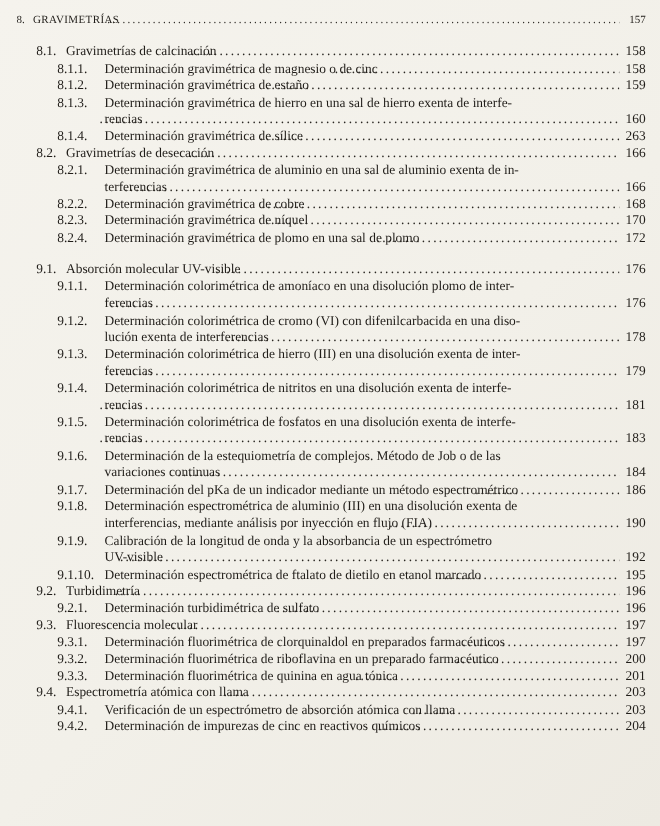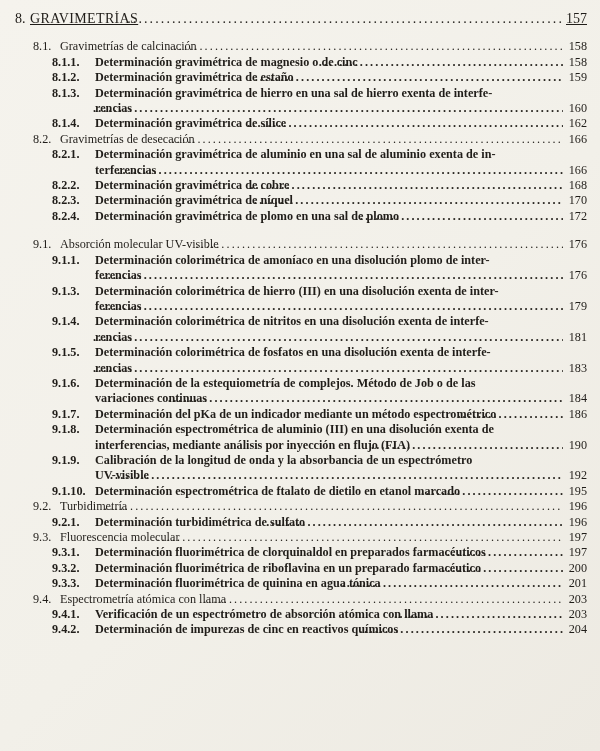--- a/index.html
+++ b/index.html
@@ -39,31 +39,31 @@
     letter-spacing: 2.1px;
     color: #2a2722;
   }
   .page {
     flex: 0 0 auto;
     min-width: 24px;
     margin-left: 0;
     text-align: right;
   }
   
-  .l1 { font-size: 14px; text-decoration: underline; }
+  .l1 { font-size: 10px; }
   .l1 .title { letter-spacing: 0.35px; }
   .l1 .body { padding-left: 15px; text-indent: -15px; }
   .l1 .num { min-width: 15px; }
   
   .l2 { margin-left: 18px; }
   .l2 .body { padding-left: 27px; text-indent: -27px; }
   .l2 .num { min-width: 27px; }
   
   .l3 { margin-left: 37px; }
-  .l3 .body { padding-left: 43px; text-indent: -43px; font-weight: bold; }
+  .l3 .body { padding-left: 43px; text-indent: -43px; }
   .l3 .num { min-width: 43px; }
   .gap-small { margin-top: 13px; }
   .gap-large { margin-top: 29px; }
 </style>
 </head>
 <body>
 
 <div class="toc">
     <div class="entry l1">
       <div class="body"><span class="num">8.</span><span class="title">GRAVIMETRÍAS</span><span class="leader"></span></div>
@@ -80,21 +80,21 @@
     <div class="entry l3">
       <div class="body"><span class="num">8.1.2.</span><span class="title">Determinación gravimétrica de estaño</span><span class="leader"></span></div>
       <div class="page">159</div>
     </div>
     <div class="entry l3">
       <div class="body"><span class="num">8.1.3.</span><span class="title">Determinación gravimétrica de hierro en una sal de hierro exenta de interfe-</span><br><span class="title2">rencias</span><span class="leader"></span></div>
       <div class="page">160</div>
     </div>
     <div class="entry l3">
       <div class="body"><span class="num">8.1.4.</span><span class="title">Determinación gravimétrica de sílice</span><span class="leader"></span></div>
-      <div class="page">162</div>
+      <div class="page">263</div>
     </div>
     <div class="entry l2">
       <div class="body"><span class="num">8.2.</span><span class="title">Gravimetrías de desecación</span><span class="leader"></span></div>
       <div class="page">166</div>
     </div>
     <div class="entry l3">
       <div class="body"><span class="num">8.2.1.</span><span class="title">Determinación gravimétrica de aluminio en una sal de aluminio exenta de in-</span><br><span class="title2">terferencias</span><span class="leader"></span></div>
       <div class="page">166</div>
     </div>
     <div class="entry l3">
@@ -109,20 +109,24 @@
       <div class="body"><span class="num">8.2.4.</span><span class="title">Determinación gravimétrica de plomo en una sal de plomo</span><span class="leader"></span></div>
       <div class="page">172</div>
     </div>
     <div class="entry l2 gap-small">
       <div class="body"><span class="num">9.1.</span><span class="title">Absorción molecular UV-visible</span><span class="leader"></span></div>
       <div class="page">176</div>
     </div>
     <div class="entry l3">
       <div class="body"><span class="num">9.1.1.</span><span class="title">Determinación colorimétrica de amoníaco en una disolución plomo de inter-</span><br><span class="title2">ferencias</span><span class="leader"></span></div>
       <div class="page">176</div>
+    </div>
+    <div class="entry l3">
+      <div class="body"><span class="num">9.1.2.</span><span class="title">Determinación colorimétrica de cromo (VI) con difenilcarbacida en una diso-</span><br><span class="title2">lución exenta de interferencias</span><span class="leader"></span></div>
+      <div class="page">178</div>
     </div>
     <div class="entry l3">
       <div class="body"><span class="num">9.1.3.</span><span class="title">Determinación colorimétrica de hierro (III) en una disolución exenta de inter-</span><br><span class="title2">ferencias</span><span class="leader"></span></div>
       <div class="page">179</div>
     </div>
     <div class="entry l3">
       <div class="body"><span class="num">9.1.4.</span><span class="title">Determinación colorimétrica de nitritos en una disolución exenta de interfe-</span><br><span class="title2">rencias</span><span class="leader"></span></div>
       <div class="page">181</div>
     </div>
     <div class="entry l3">

